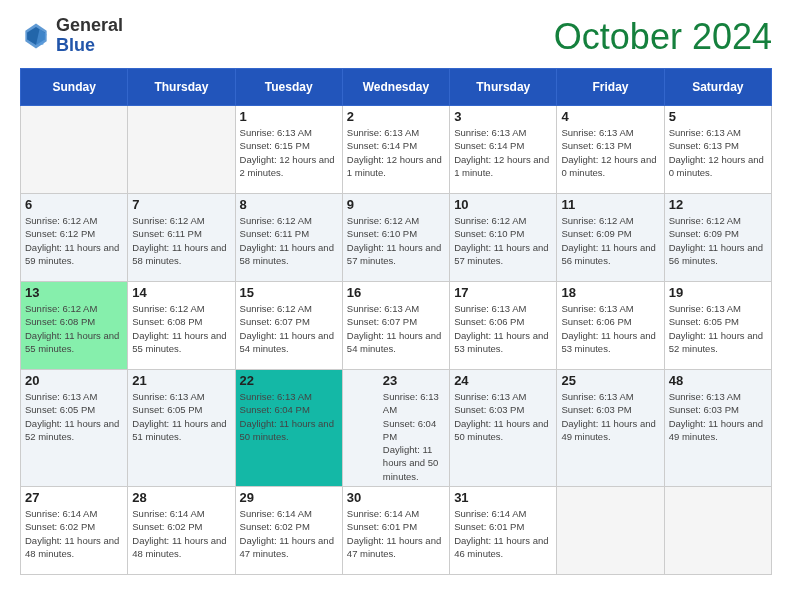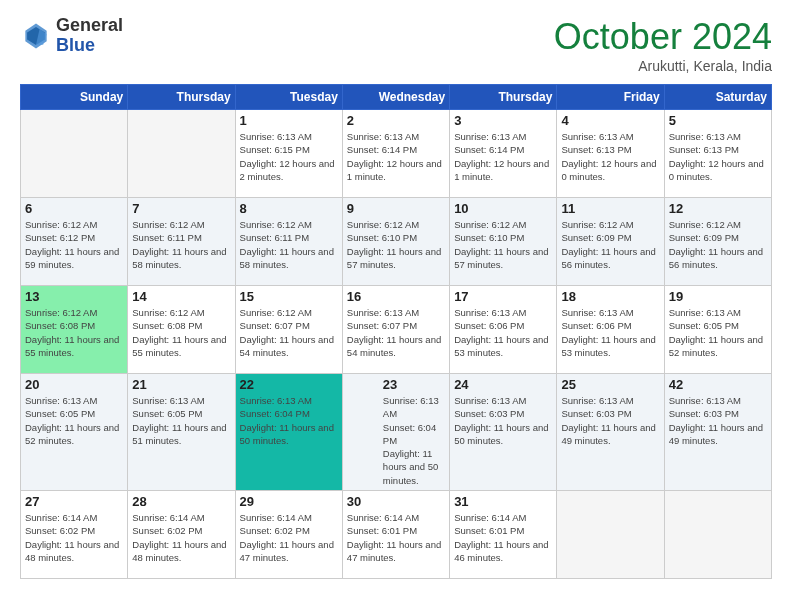--- a/index.html
+++ b/index.html
@@ -56,22 +56,22 @@
       border: 1px solid #ccc;
       border-collapse: collapse;
       width: 100%;
       table-layout: fixed;
     }
     .calendar th {
       background: #2255bb;
       color: #fff;
       font-size: 12px;
       font-weight: bold;
-      padding: 5px 4px;
-      text-align: right;
+      padding: 11px 4px;
+      text-align: center;
       border: 1px solid #3366cc;
     }
     .calendar td {
       border: 1px solid #ccc;
       vertical-align: top;
       padding: 3px 4px;
       font-size: 10px;
       color: #333;
       height: 88px;
     }
@@ -108,21 +108,20 @@
         <polygon points="18,8 28,14 28,22 18,28 8,22 8,14" fill="#2266aa"></polygon>
         <polygon points="22,10 30,16 26,28 18,28" fill="#5599dd" opacity="0.6"></polygon>
       </svg>
       <div class="logo-text">
         <div><span class="general">General</span></div>
         <div><span class="blue">Blue</span></div>
       </div>
     </div>
     <div class="title-block">
       <div class="month-title">October 2024</div>
-      <div class="location">Arukutti, Kerala, India</div>
     </div>
   </div>
 
   <table class="calendar">
     <thead>
       <tr>
       <th>Sunday</th>
           <th>Thursday</th>
           <th>Tuesday</th>
           <th>Wednesday</th>
@@ -235,21 +234,21 @@
           </td>
           <td style="background: rgb(240, 244, 248);">
             <span class="day-number">24</span>
             <div class="day-info">Sunrise: 6:13 AM<br>Sunset: 6:03 PM<br>Daylight: 11 hours and 50 minutes.</div>
           </td>
           <td style="background: rgb(240, 244, 248);">
             <span class="day-number">25</span>
             <div class="day-info">Sunrise: 6:13 AM<br>Sunset: 6:03 PM<br>Daylight: 11 hours and 49 minutes.</div>
           </td>
           <td style="background: rgb(240, 244, 248);">
-            <span class="day-number">42</span>
+            <span class="day-number">48</span>
             <div class="day-info">Sunrise: 6:13 AM<br>Sunset: 6:03 PM<br>Daylight: 11 hours and 49 minutes.</div>
           </td>
         </tr>
         <tr>
           <td style="background: rgb(255, 255, 255);">
             <span class="day-number">27</span>
             <div class="day-info">Sunrise: 6:14 AM<br>Sunset: 6:02 PM<br>Daylight: 11 hours and 48 minutes.</div>
           </td>
           <td style="background: rgb(255, 255, 255);">
             <span class="day-number">28</span>

